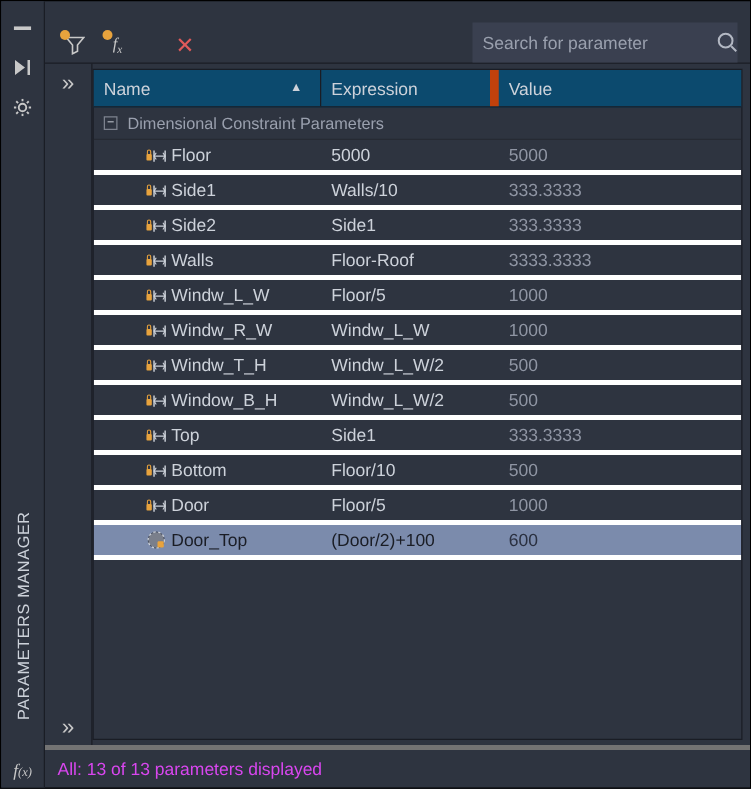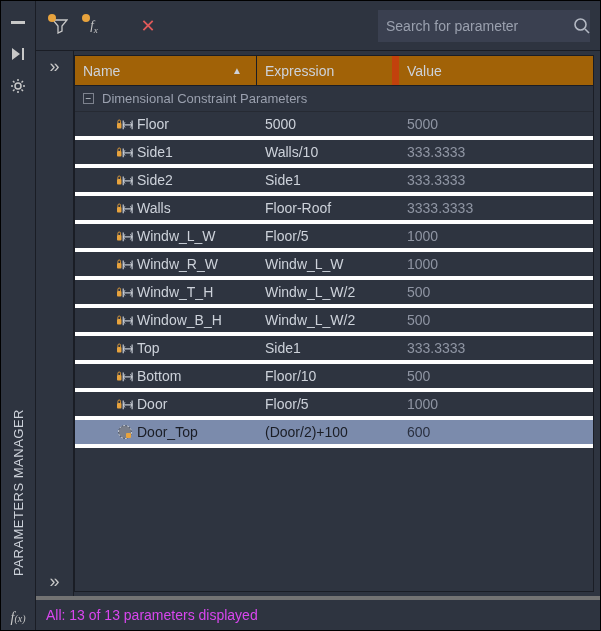--- a/index.html
+++ b/index.html
@@ -58,21 +58,21 @@
     font-size: 14px;
   }
   .main {
     flex: 1;
     display: flex;
     flex-direction: column;
   }
   .toolbar {
     height: 50px;
     display: flex;
-    align-items: center;
+    align-items: flex-end;
     padding: 0 10px;
     gap: 6px;
     border-bottom: 1px solid #1a1d25;
   }
   .tb-btn {
     width: 28px;
     height: 28px;
     display: flex;
     align-items: center;
     justify-content: center;
@@ -142,21 +142,21 @@
     display:flex;
     flex-direction:column;
     border:1px solid #1a1d25;
     margin: 4px 6px 4px 0;
     background:#2e3440;
   }
   .header-row {
     display:flex;
     height: 30px;
     align-items:center;
-    background:#a16207;
+    background:#0c4a6e;
     border-bottom:1px solid #1a1d25;
     color:#cdd2da;
     font-size:14px;
   }
   .col-name { width: 182px; padding-left:8px; display:flex; align-items:center; gap:6px; border-right:1px solid #1a1d25; height:100%; cursor:pointer;}
   .col-expr { width: 142px; padding-left:8px; display:flex; align-items:center; border-right:7px solid #c2410c; height:100%; cursor:pointer;}
   .col-val  { flex:1; padding-left:8px; display:flex; align-items:center; height:100%; cursor:pointer;}
   .sort-arw { font-size:10px; color:#cdd2da; }
   .group-row {
     height: 26px;

